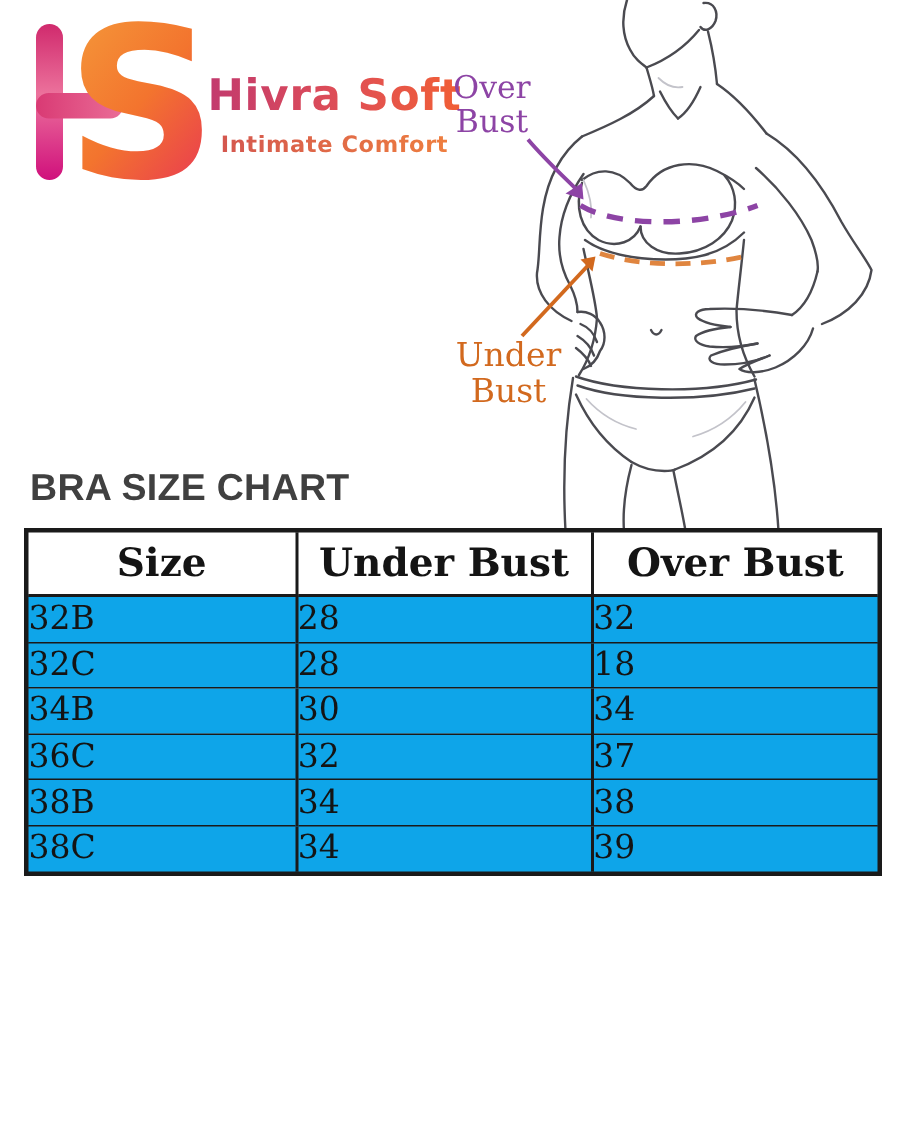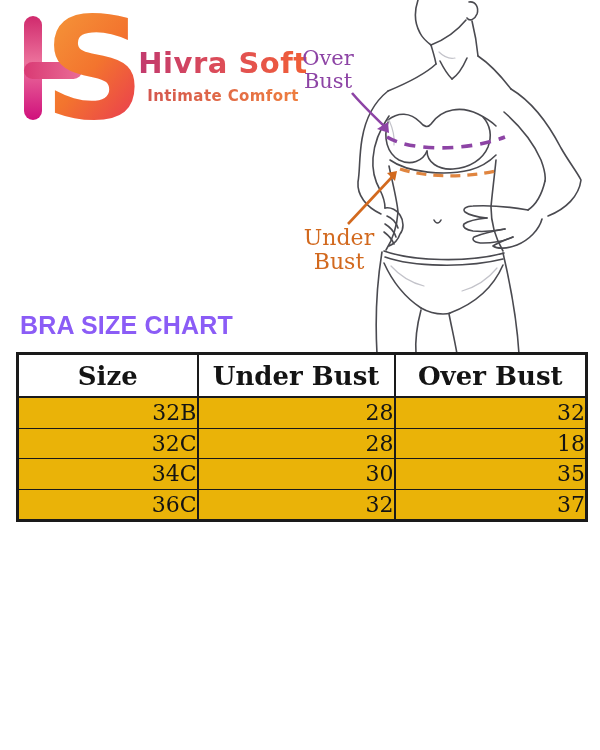--- a/index.html
+++ b/index.html
@@ -21,31 +21,31 @@
   .arrow-under-head{fill:var(--under_bust,#d26a1e);stroke:none;}
 
   
   .meas-label{position:absolute;text-align:center;font-family:"DejaVu Serif","Liberation Serif",serif;
               line-height:1.08;}
   .overbust-label{left:297px;top:47px;width:62px;font-size:21px;color:var(--over_bust,#8d44a5);}
   .underbust-label{left:301px;top:226px;width:76px;font-size:22px;color:var(--under_bust,#d26a1e);}
 
   
   .chart-title{position:absolute;left:20px;top:311px;font-size:25px;font-weight:700;
-               color:#8b5cf6;letter-spacing:0.2px;font-family:"Liberation Sans",sans-serif;}
+               color:#404040;letter-spacing:0.2px;font-family:"Liberation Sans",sans-serif;}
 
   
   .size-table{position:absolute;left:16px;top:352px;width:569px;border-collapse:collapse;
               table-layout:fixed;background:#fff;color:#141414;
               font-family:"DejaVu Serif","Liberation Serif",serif;}
   .size-table{border:3px solid #1a1a1a;}
   .size-table th{border:2px solid #1a1a1a;border-bottom-width:2.5px;height:41px;
                  font-size:26px;font-weight:bold;text-align:center;padding:0;background:#fff;}
   .size-table td{border:1.5px solid #1a1a1a;border-left-width:2px;border-right-width:2px;
-                 height:29.6px;font-size:22px;text-align:right;padding:0;background:#eab308;margin-top:36px;}
+                 height:29.6px;font-size:22px;text-align:left;padding:0;background:#0ea5e9;margin-top:36px;}
 </style>
 </head>
 <body>
 
 <div class="canvas">
 
   <svg class="brand-svg" viewBox="0 0 290 130">
     <defs>
       <linearGradient id="gradBar" x1="0" y1="0" x2="0" y2="1">
         <stop offset="0" stop-color="#d02a6d"></stop>
@@ -172,25 +172,35 @@
         <td>32B</td>
         <td>28</td>
         <td>32</td>
       </tr>
       <tr>
         <td>32C</td>
         <td>28</td>
         <td>18</td>
       </tr>
       <tr>
-        <td>34C</td>
+        <td>34B</td>
         <td>30</td>
-        <td>35</td>
+        <td>34</td>
       </tr>
       <tr>
         <td>36C</td>
         <td>32</td>
         <td>37</td>
       </tr>
+      <tr>
+        <td>38B</td>
+        <td>34</td>
+        <td>38</td>
+      </tr>
+      <tr>
+        <td>38C</td>
+        <td>34</td>
+        <td>39</td>
+      </tr>
     </tbody>
   </table>
 
 </div>
 
 </body></html>

